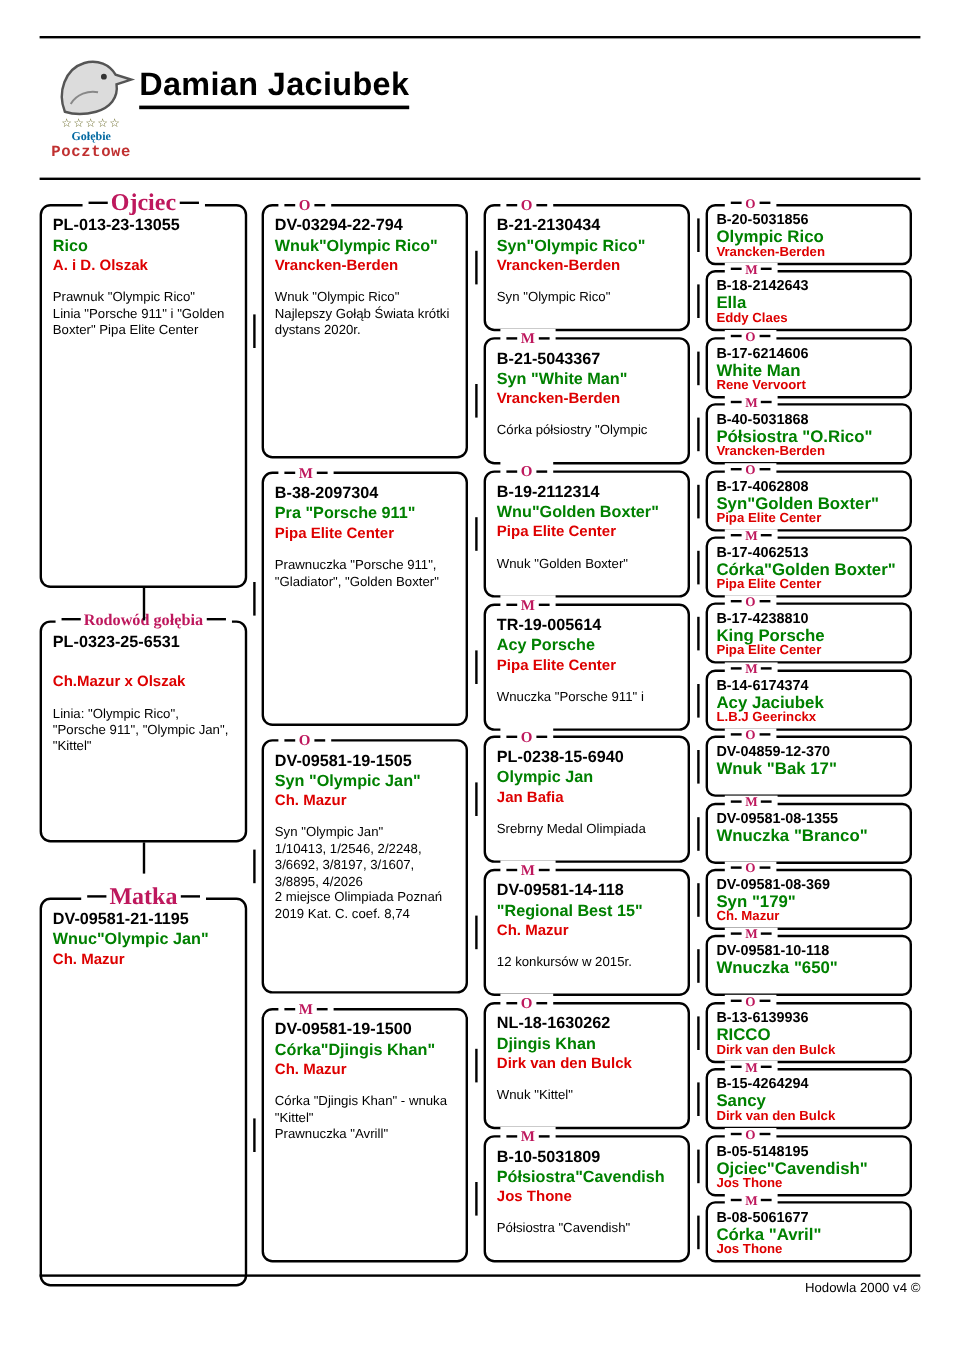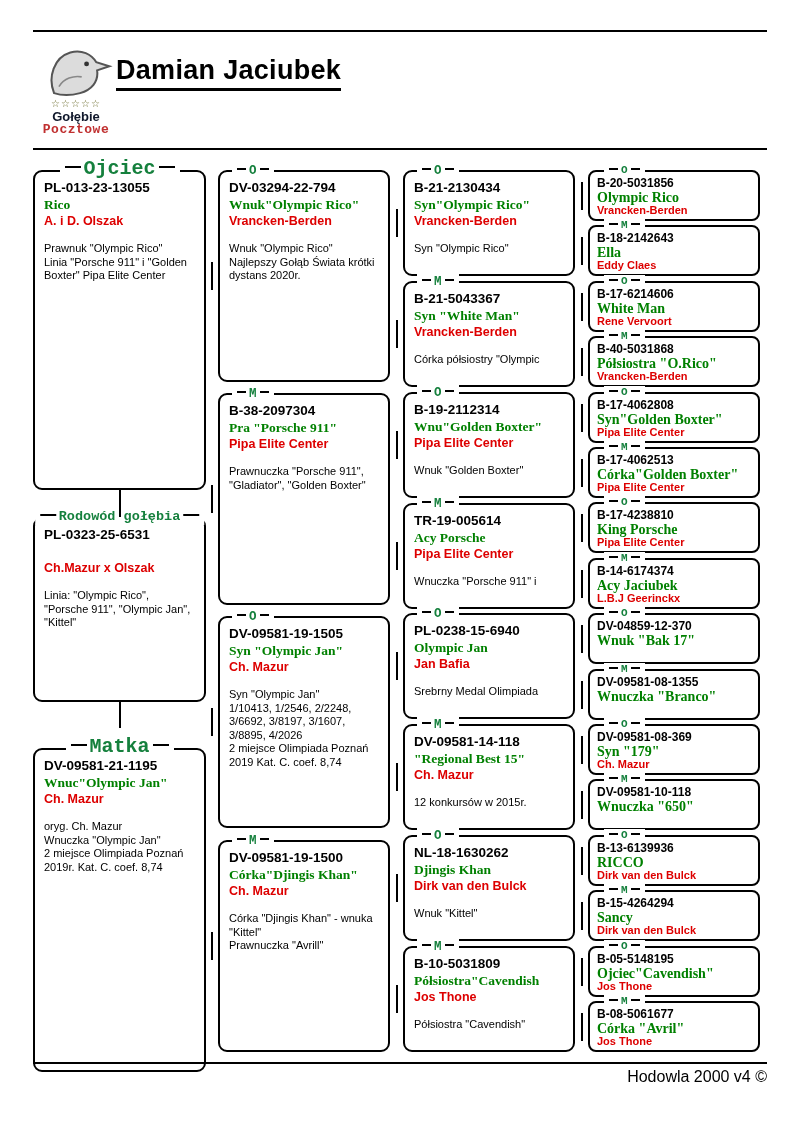--- a/index.html
+++ b/index.html
@@ -5,49 +5,49 @@
   html,body{margin:0;padding:0;background:#e9e9e9;}
   .page{position:relative;width:800px;height:1131px;margin:0 auto;background:#fff;
         font-family:"Liberation Sans", sans-serif;overflow:hidden;}
   .rule{position:absolute;left:33px;width:734px;border-top:2px solid #000;}
   
   .title{position:absolute;left:116px;top:55px;font-size:27px;font-weight:bold;color:#000;
          border-bottom:3px solid #000;padding-bottom:2px;letter-spacing:.3px;}
   .logo{position:absolute;left:32px;top:46px;width:88px;text-align:center;line-height:1.05;}
   .logo svg{display:block;margin:0 auto;}
   .stars{font-size:10px;color:#6b6b2a;letter-spacing:1px;margin-top:1px;}
-  .brand1{font-family:Liberation Sans, sans-serif;font-weight:bold;font-size:13px;color:#0f172a;}
+  .brand1{font-family:Liberation Serif, serif;font-weight:bold;font-size:10px;color:#0369a1;}
   .brand2{font-family:Liberation Mono, monospace;font-weight:bold;font-size:13px;color:#c03030;letter-spacing:.5px;}
   
   .pbox{position:absolute;background:#fff;border:2px solid #000;border-radius:9px;
         padding:7px 9px;box-sizing:border-box;}
   .g1{left:33px;width:173px;}
   .g2{left:218px;width:172px;}
   .g3{left:403px;width:172px;}
   .g4{left:588px;width:172px;padding:4px 7px;border-radius:8px;}
   .g2::before,.g3::before,.g4::before{content:"";position:absolute;left:-9px;top:50%;
         transform:translateY(-50%);width:2px;height:28px;background:#000;}
   .tag{position:absolute;top:-9px;left:12px;background:#fff;padding:0 2px;
-       font-family:Liberation Mono, monospace;font-weight:bold;font-size:12.5px;line-height:16px;
-       color:#15803d;white-space:nowrap;}
+       font-family:Liberation Serif, serif;font-weight:bold;font-size:12.5px;line-height:16px;
+       color:#be185d;white-space:nowrap;}
   .tag::before,.tag::after{content:"";display:inline-block;vertical-align:middle;
        width:9px;height:2px;background:#000;margin:0 3px 3px 3px;}
   .g1 .tag{left:50%;transform:translateX(-50%);font-size:20px;line-height:22px;top:-14px;}
   .g1 .tag::before,.g1 .tag::after{width:16px;}
   .g1 .tag.mid{font-size:13.5px;line-height:16px;top:-10px;}
   .g4 .tag{top:-8px;font-size:11px;line-height:13px;left:14px;}
   .ring{font-size:13.5px;font-weight:bold;color:#000;line-height:17px;white-space:nowrap;}
-  .pname{font-size:13.5px;font-weight:bold;color:#008000;line-height:17px;min-height:17px;white-space:nowrap;font-family:Liberation Serif, serif;}
+  .pname{font-size:13.5px;font-weight:bold;color:#008000;line-height:17px;min-height:17px;white-space:nowrap;}
   .fancier{font-size:12.5px;font-weight:bold;color:#dd0000;line-height:16px;white-space:nowrap;}
   .desc{margin-top:13px;font-size:11px;color:#000;line-height:13.5px;white-space:pre-line;}
   .g4 .ring{font-size:12px;line-height:15px;}
   .g4 .pname{font-size:14px;line-height:13px;min-height:0;}
   .g4 .fancier{font-size:11px;line-height:13px;}
   .vline{position:absolute;width:2px;background:#000;left:119px;}
-  .footer{position:absolute;right:33px;top:1068px;font-size:16px;color:#000;}
+  .footer{position:absolute;right:33px;top:1068px;font-size:11px;color:#000;}
 </style>
 </head>
 <body>
 
 <div class="page">
 
   <div class="rule" style="top:30px"></div>
   <div class="rule" style="top:148px"></div>
 
   <div class="logo">
@@ -78,23 +78,20 @@
     <div class="fancier">Ch.Mazur x Olszak</div>
     <div class="desc">Linia: "Olympic Rico",
 "Porsche 911", "Olympic Jan",
 "Kittel"</div>
   </div>
   <div class="pbox g1" style="top:748px;height:324px">
     <span class="tag">Matka</span>
     <div class="ring">DV-09581-21-1195</div>
     <div class="pname">Wnuc"Olympic Jan"</div>
     <div class="fancier">Ch. Mazur</div>
-    <div class="desc">oryg. Ch. Mazur
-Wnuczka "Olympic Jan"
-2 miejsce Olimpiada Poznań 2019r. Kat. C. coef. 8,74</div>
   </div>
   <div class="vline" style="top:490px;height:27px"></div>
   <div class="vline" style="top:702px;height:26px"></div>
 
   <div class="pbox g2" style="top:170px;height:212px">
     <span class="tag">O</span>
     <div class="ring">DV-03294-22-794</div>
     <div class="pname">Wnuk"Olympic Rico"</div>
     <div class="fancier">Vrancken-Berden</div>
     <div class="desc">Wnuk "Olympic Rico"

